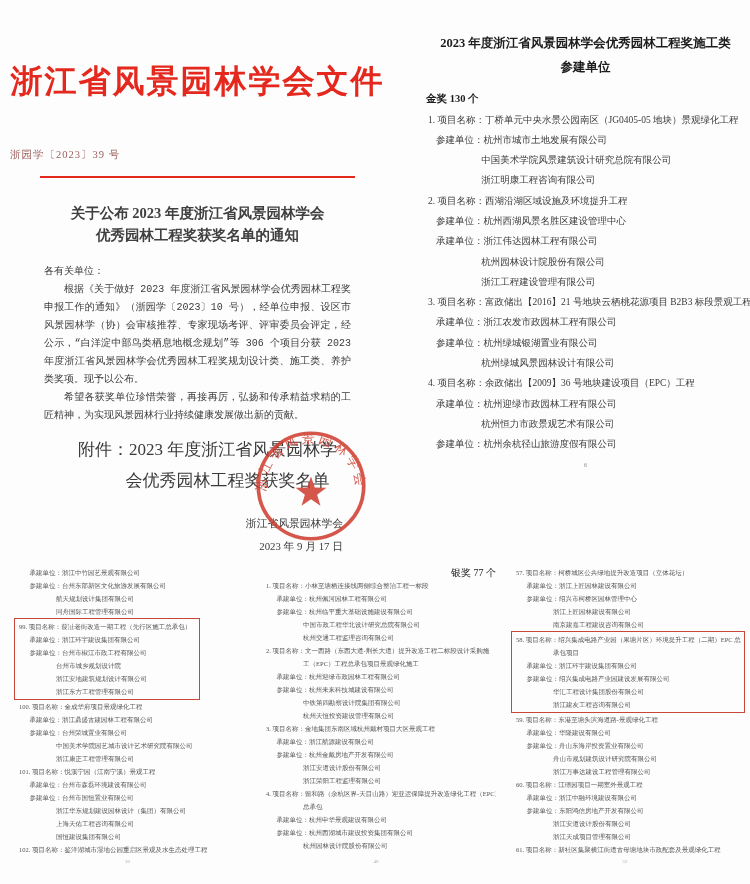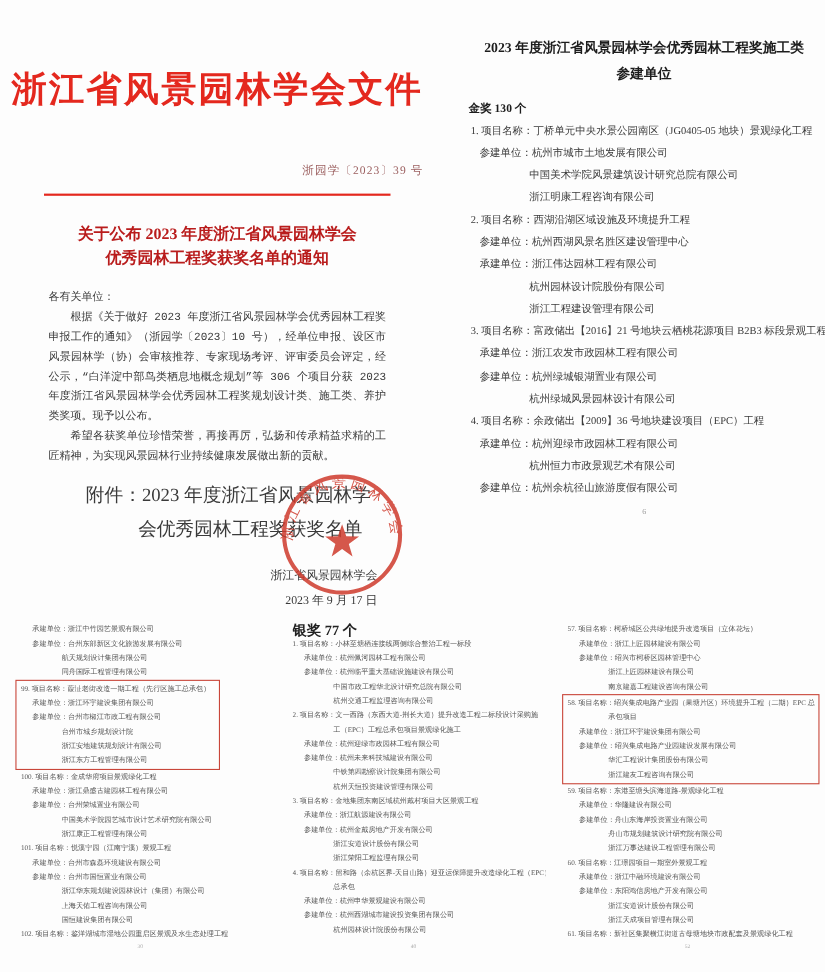--- a/index.html
+++ b/index.html
@@ -7,24 +7,24 @@
     width:750px;height:884px;position:relative;overflow:hidden;
     background:#fdfdfd;
     font-family:"Liberation Serif","DejaVu Serif",serif;
     color:#333;
   }
   .page{position:absolute;background:transparent;}
   
   .page-tl{left:10px;top:0;width:375px;height:548px;}
   .doc-header{margin-top:60px;text-align:center;font-size:32px;font-weight:bold;
     color:#e4281e;letter-spacing:2px;}
-  .doc-number{margin-top:44px;text-align:right;font-size:10.5px;color:#9b5f5f;letter-spacing:1px;}
+  .doc-number{margin-top:44px;text-align:left;font-size:10.5px;color:#9b5f5f;letter-spacing:1px;}
   .doc-rule{margin:14px 30px 0 30px;border-top:2px solid #e4281e;}
   .doc-title{margin-top:24px;text-align:center;font-size:14.5px;font-weight:bold;
-    line-height:1.55;color:#b91c1c;}
+    line-height:1.55;color:#404040;}
   .doc-body{margin:16px 34px 0 34px;font-size:10px;line-height:1.8;text-align:justify;color:#3a3a3a;font-family:Liberation Mono, monospace;}
   .doc-body .salutation{text-indent:0;}
   .doc-body p{margin:0;text-indent:2em;}
   .attachment{margin:10px 34px 0 34px;font-size:17px;line-height:1.8;color:#3a3a3a;
     padding-left:4.8em;text-indent:-2.8em;}
   .sign-block{margin-top:16px;text-align:right;padding-right:42px;font-size:10.8px;
     line-height:2.1;color:#3a3a3a;position:relative;z-index:1;}
   .seal{position:absolute;left:243px;top:428px;width:116px;height:116px;z-index:2;opacity:.85;}
   
   .page-tr{left:408px;top:0;width:355px;height:548px;}
@@ -38,21 +38,21 @@
   .pagenum-tr{text-align:center;font-size:7px;color:#999;margin-top:6px;}
   
   .bp{top:552px;height:332px;}
   .page-bl{left:5px;width:245px;}
   .page-bm{left:252px;width:248px;}
   .page-br{left:502px;width:246px;}
   .bp .list{margin:14px 4px 0 14px;font-size:6.5px;color:#555;}
   .bp .ln{line-height:13px;white-space:nowrap;overflow:hidden;}
   .bp .label{padding-left:1.6em;}
   .bp .cont{padding-left:5.7em;}
-  .bp .head{font-size:13px;font-weight:bold;color:#222;}
+  .bp .head{font-size:10px;font-weight:normal;color:#222;text-align:right;}
   .redbox{border:1px solid #c9463a;margin-left:-5px;padding:1px 3px 1px 4px;box-sizing:border-box;}
   .page-bl .redbox{width:186px;}
   .page-br .redbox{width:234px;}
   .pagenum-b{position:absolute;bottom:20px;left:0;width:100%;text-align:center;
     font-size:5px;color:#aaa;}
   .seal text{font-family:"Liberation Serif","DejaVu Serif",serif;}
 </style>
 </head>
 <body>
 

